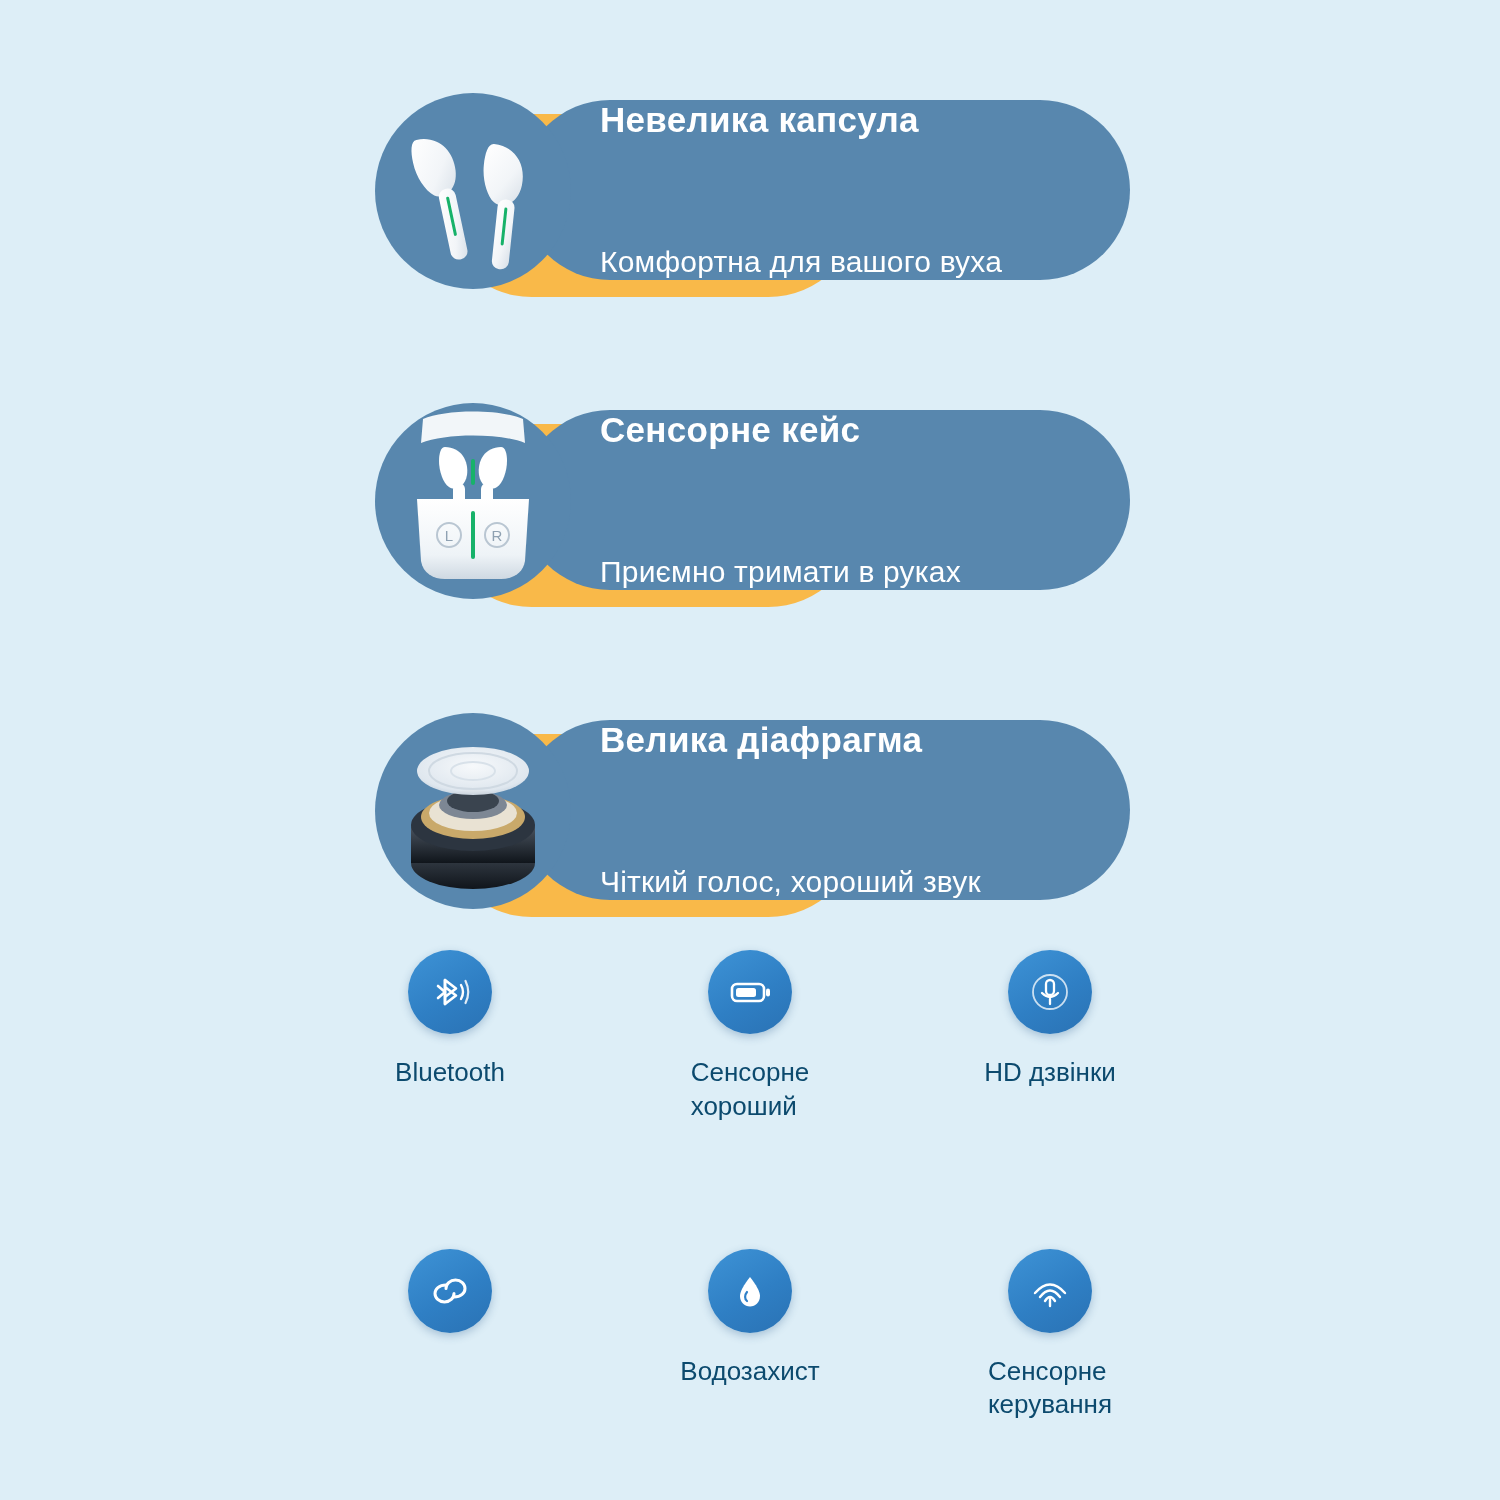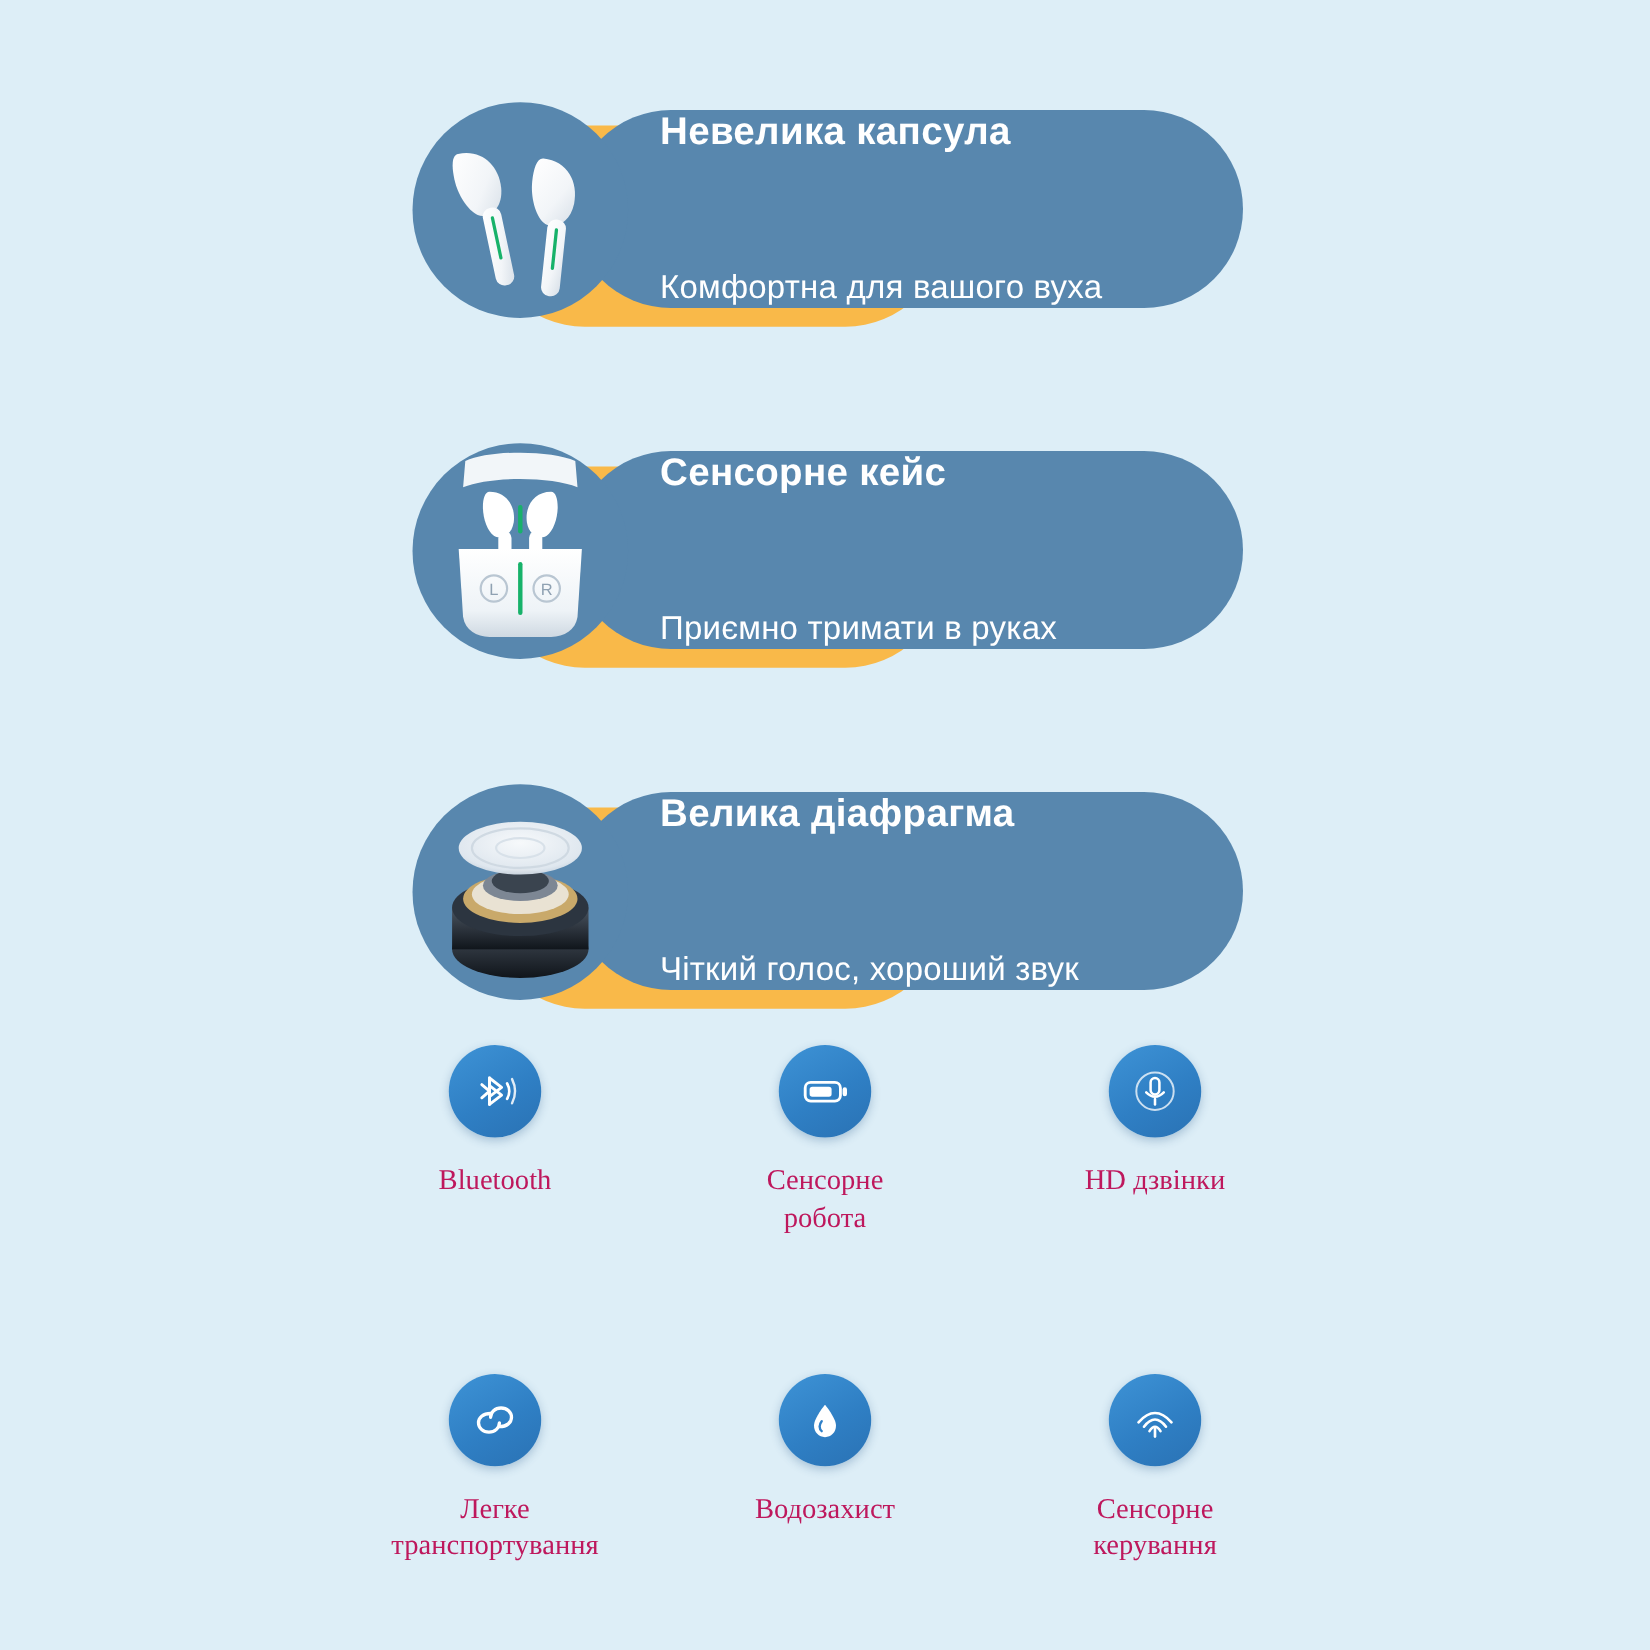--- a/index.html
+++ b/index.html
@@ -118,25 +118,23 @@
     align-items: center;
     justify-content: center;
     box-shadow: 0 3px 9px rgba(40,90,140,0.30);
   }
 
   .icon-circle svg { display: block; }
 
   .icon-label {
     margin-top: 22px;
     font-size: 26px;
-    color: #be185d;
-    text-align: center;
+    color: #0c4a6e;
     line-height: 1.3;
     max-width: 300px;
-    font-family: Liberation Serif, serif;
   }
 </style>
 </head>
 <body>
 
 <div class="page">
 
   <div class="features">
 
     <div class="feature-row">
@@ -263,21 +261,21 @@
     <div class="icon-cell">
       <div class="icon-circle">
         <svg width="50" height="46" viewBox="0 0 50 46" aria-hidden="true">
           <rect x="7" y="15" width="32" height="17" rx="5" fill="none" stroke="#ffffff" stroke-width="2.6"></rect>
           <rect x="11" y="19" width="20" height="9" rx="2.5" fill="#ffffff"></rect>
           <rect x="41" y="19.5" width="4" height="8" rx="2" fill="#ffffff"></rect>
         </svg>
       </div>
       <div class="icon-label">
         <span>Сенсорне</span><br>
-        <span>робота</span>
+        <span>хороший</span>
       </div>
     </div>
 
     <div class="icon-cell">
       <div class="icon-circle">
         <svg width="46" height="46" viewBox="0 0 46 46" aria-hidden="true">
           <circle cx="23" cy="23" r="17" fill="none" stroke="#ffffff" stroke-width="1.8" opacity="0.75"></circle>
           <rect x="19" y="11" width="8" height="15" rx="4" fill="none" stroke="#ffffff" stroke-width="2.3"></rect>
           <path d="M15 24 Q 23 32 31 24" fill="none" stroke="#ffffff" stroke-width="2.3" stroke-linecap="round"></path>
           <path d="M23 30 L23 35" stroke="#ffffff" stroke-width="2.3" stroke-linecap="round"></path>
@@ -286,24 +284,20 @@
       <div class="icon-label">HD дзвінки</div>
     </div>
 
     <div class="icon-cell">
       <div class="icon-circle">
         <svg width="48" height="46" viewBox="0 0 48 46" aria-hidden="true">
           <path d="M20 17 C 13 17, 9 21, 9 25.5 C 9 30, 13 34, 18.5 34 C 24 34, 28 30, 28 25.5" fill="none" stroke="#ffffff" stroke-width="3" stroke-linecap="round"></path>
           <path d="M28 29 C 35 29, 39 25, 39 20.5 C 39 16, 35 12, 29.5 12 C 24 12, 20 16, 20 20.5" fill="none" stroke="#ffffff" stroke-width="3" stroke-linecap="round"></path>
         </svg>
       </div>
-      <div class="icon-label">
-        <span>Легке</span><br>
-        <span>транспортування</span>
-      </div>
     </div>
 
     <div class="icon-cell">
       <div class="icon-circle">
         <svg width="46" height="46" viewBox="0 0 46 46" aria-hidden="true">
           <path d="M23 9 C 23 9, 33 21, 33 28 C 33 34.2, 28.5 38.5, 23 38.5 C 17.5 38.5, 13 34.2, 13 28 C 13 21, 23 9, 23 9 Z" fill="#ffffff"></path>
           <path d="M20 24 C 17.5 27, 17.5 31, 20 33" fill="none" stroke="#2f80c8" stroke-width="2.2" stroke-linecap="round"></path>
         </svg>
       </div>
       <div class="icon-label">Водозахист</div>

